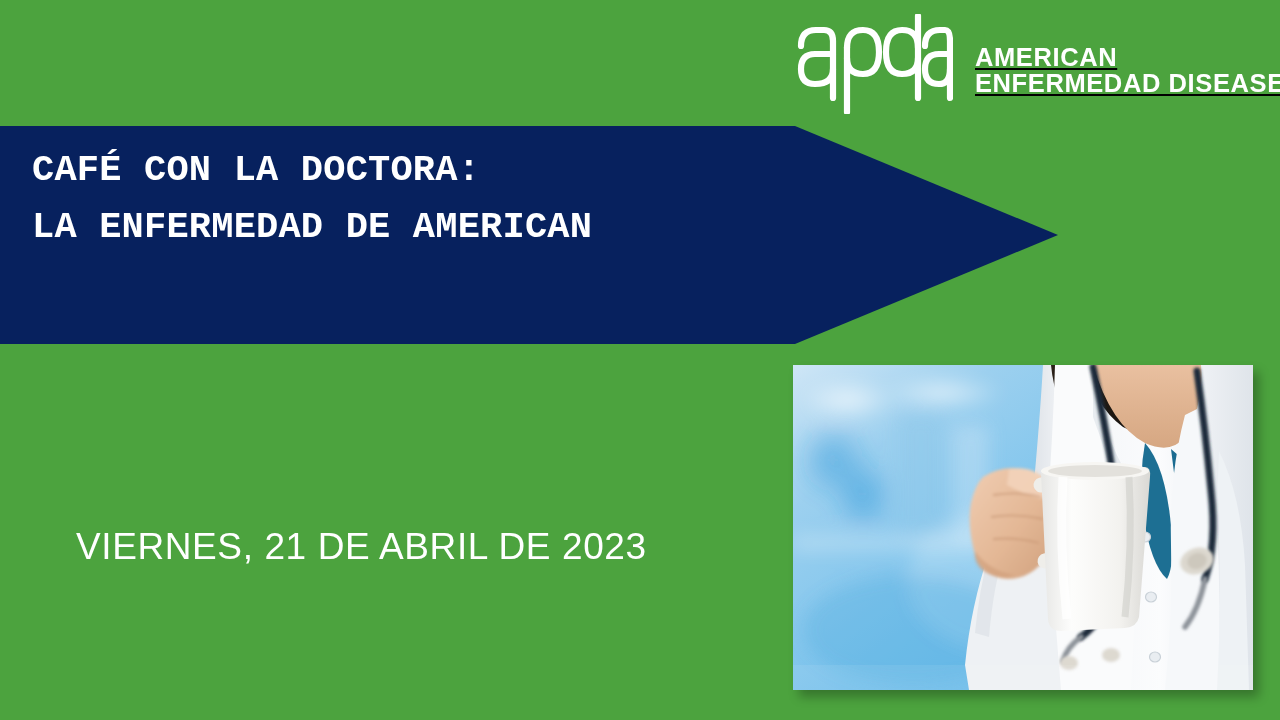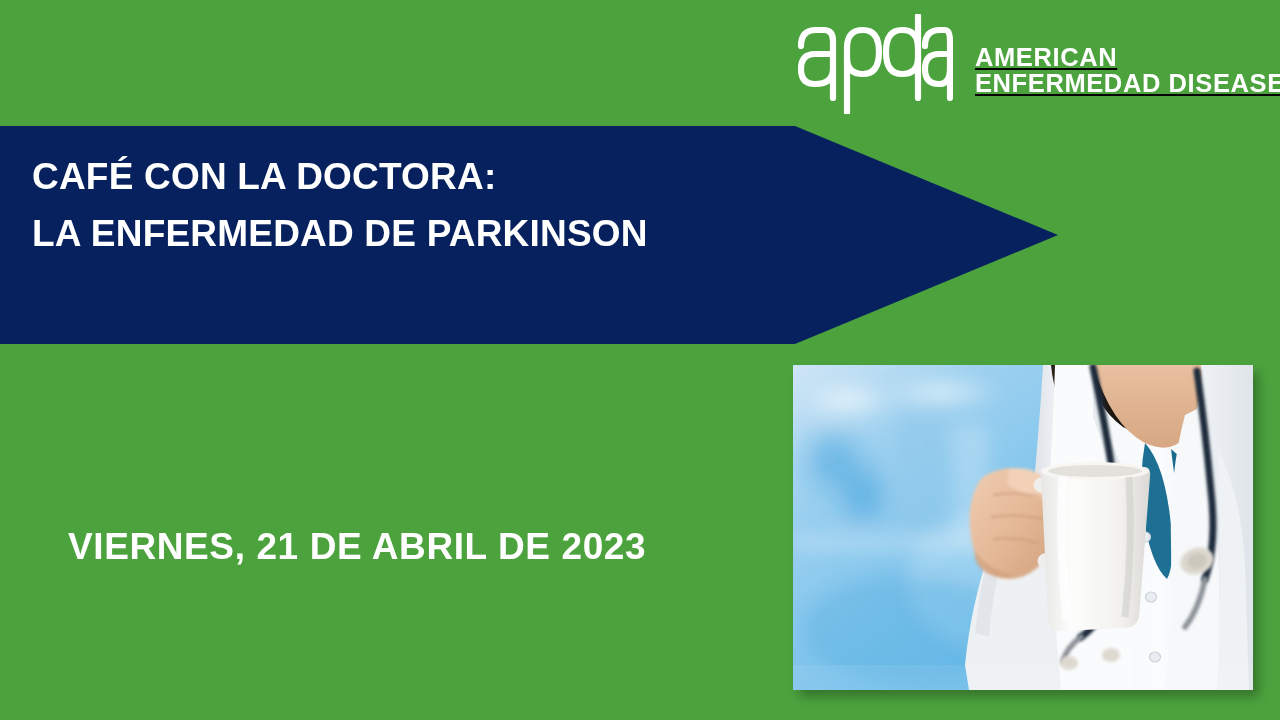--- a/index.html
+++ b/index.html
@@ -19,31 +19,31 @@
     color:#ffffff;font-weight:bold;font-size:25.5px;line-height:26.5px;
     letter-spacing:0.6px;white-space:nowrap;
   }
 
   
   .banner{
     position:absolute;left:0px;top:126px;width:1060px;height:218px;
   }
   .banner svg{display:block;width:1060px;height:218px;}
   .banner-text{
-    position:absolute;left:32px;top:22px;width:760px;
+    position:absolute;left:32px;top:16px;width:760px;font-family:Liberation Mono, monospace;
   }
   .banner-text .line{
     color:#ffffff;font-weight:bold;font-size:37px;line-height:57px;
     letter-spacing:0.2px;white-space:nowrap;
   }
 
   
   .date-text{
-    position:absolute;left:68px;top:526px;
-    color:#ffffff;font-weight:bold;font-size:37px;letter-spacing:0.6px;
+    position:absolute;left:76px;top:526px;
+    color:#ffffff;font-weight:normal;font-size:37px;letter-spacing:0.6px;
     white-space:nowrap;
   }
 
   
   .photo{
     position:absolute;left:793px;top:365px;width:460px;height:325px;
     overflow:hidden;
     box-shadow:6px 7px 10px rgba(0,0,0,0.28);
     background:#9fd0ef;
   }
@@ -80,21 +80,21 @@
   </div>
 
   <div class="banner">
     <span>
       <svg viewBox="0 0 1060 218" xmlns="http://www.w3.org/2000/svg" preserveAspectRatio="none">
         <polygon points="0,0 795,0 1058,109 795,218 0,218" fill="#07215E"></polygon>
       </svg>
     </span>
     <div class="banner-text">
       <div class="line">CAFÉ CON LA DOCTORA:</div>
-      <div class="line">LA ENFERMEDAD DE PARKINSON</div>
+      <div class="line">LA ENFERMEDAD DE AMERICAN</div>
     </div>
   </div>
 
   <div class="date-text">VIERNES, 21 DE ABRIL DE 2023</div>
 
   <div class="photo">
     <svg viewBox="0 0 460 325" xmlns="http://www.w3.org/2000/svg" preserveAspectRatio="none">
       <defs>
         <linearGradient id="bgblue" x1="0" y1="0" x2="1" y2="1">
           <stop offset="0%" stop-color="#cfe6f6"></stop>

